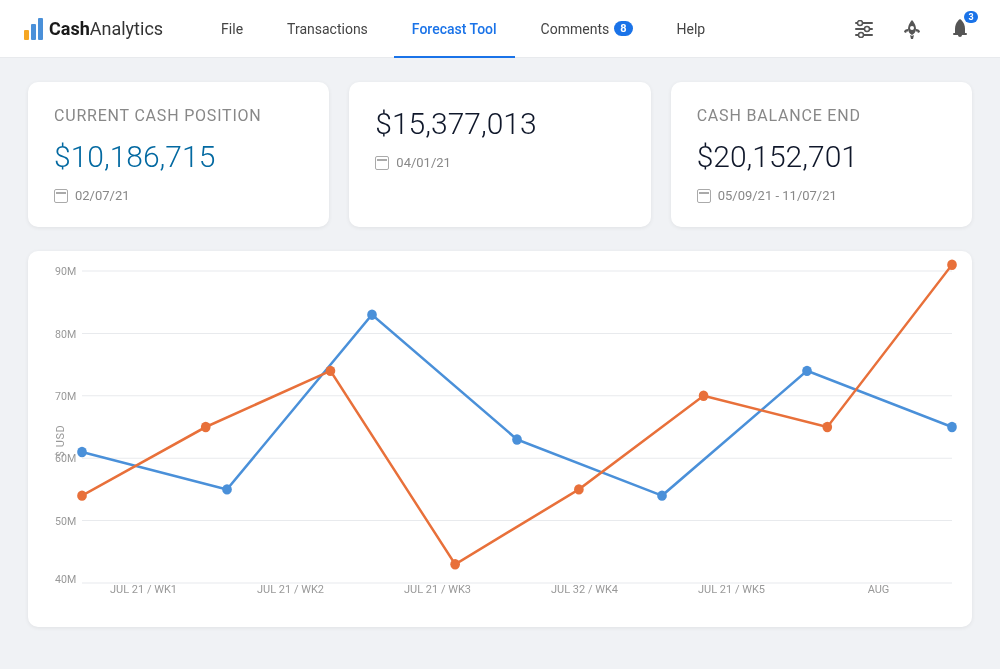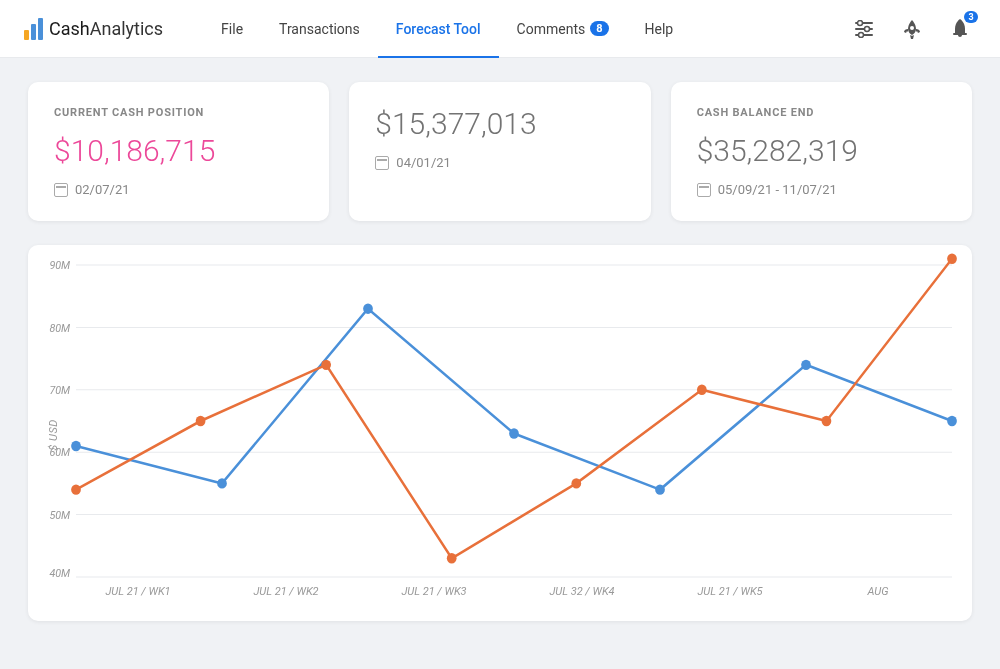--- a/index.html
+++ b/index.html
@@ -37,26 +37,26 @@
       border-radius: 1px;
     }
     .logo-bar-1 { height: 10px; background: #f5a623; }
     .logo-bar-2 { height: 16px; background: #4a90d9; }
     .logo-bar-3 { height: 22px; background: #4a90d9; }
     .logo-text {
       font-size: 18px;
       font-weight: 400;
       color: #333;
     }
-    .logo-text strong { font-weight: 400; color: #1a1a1a; }
+    .logo-text strong { font-weight: 700; color: #1a1a1a; }
 
     .nav-links {
       display: flex;
       align-items: flex-start;
-      gap: 0;
+      gap: 8px;
       flex: 1;
     }
     .nav-link {
       padding: 0 18px;
       font-size: 14px;
       color: #444;
       cursor: pointer;
       height: 58px;
       display: flex;
       align-items: center;
@@ -128,34 +128,34 @@
       gap: 20px;
       margin-bottom: 24px;
     }
     .card {
       background: #fff;
       border-radius: 10px;
       padding: 24px 26px;
       box-shadow: 0 1px 4px rgba(0,0,0,0.07);
     }
     .card-label {
-      font-size: 11px;
-      font-weight: 700;
+      font-size: 16px;
+      font-weight: 400;
       letter-spacing: 0.8px;
       color: #888;
       text-transform: uppercase;
       margin-bottom: 14px;
     }
     .card-value {
       font-size: 30px;
       font-weight: 300;
-      color: #ec4899;
+      color: #0369a1;
       margin-bottom: 14px;
     }
-    .card-value.green { color: #737373; }
+    .card-value.green { color: #0f172a; }
     .card-date {
       display: flex;
       align-items: center;
       gap: 7px;
       font-size: 13px;
       color: #888;
     }
     .calendar-icon {
       width: 14px;
       height: 14px;
@@ -172,23 +172,22 @@
       left: 1px;
       right: 1px;
       height: 2px;
       background: #aaa;
     }
 
     
     .chart-panel {
       background: #fff;
       border-radius: 10px;
-      padding: 20px 20px 16px 10px;
+      padding: 20px 20px 16px 16px;
       box-shadow: 0 1px 4px rgba(0,0,0,0.07);
-      font-style: italic;
     }
     .chart-container {
       position: relative;
       width: 100%;
       height: 340px;
     }
     .chart-y-label {
       position: absolute;
       left: 0;
       top: 50%;
@@ -210,21 +209,21 @@
       height: 100%;
       overflow: visible;
     }
     .chart-x-labels {
       position: absolute;
       left: 26px;
       right: 0;
       bottom: 0;
       height: 28px;
       display: flex;
-      align-items: center;
+      align-items: flex-start;
     }
     .x-label {
       flex: 1;
       text-align: center;
       font-size: 11px;
       color: #999;
     }
   </style>
 </head>
 <body>
@@ -299,21 +298,21 @@
     <div class="card">
       <div class="card-value green">$15,377,013</div>
       <div class="card-date">
         <span class="calendar-icon"></span>
         <span>04/01/21</span>
       </div>
     </div>
 
     <div class="card">
       <div class="card-label">CASH BALANCE END</div>
-      <div class="card-value green">$35,282,319</div>
+      <div class="card-value green">$20,152,701</div>
       <div class="card-date">
         <span class="calendar-icon"></span>
         <span>05/09/21 - 11/07/21</span>
       </div>
     </div>
 
   </div>
 
   <div class="chart-panel">
     <div class="chart-container">

